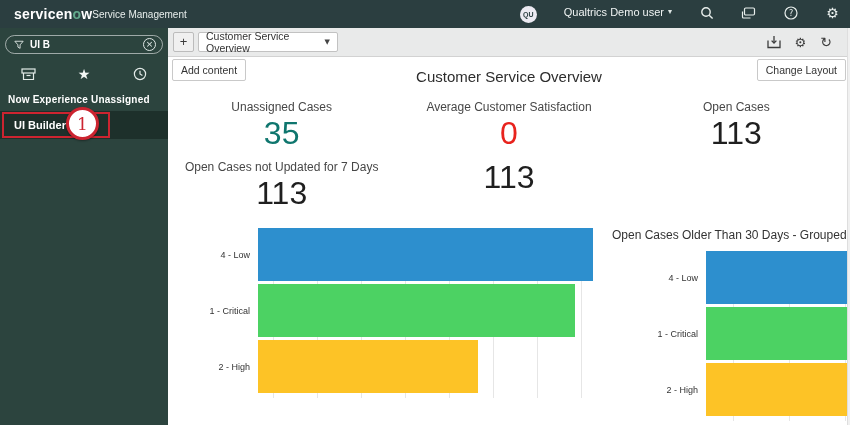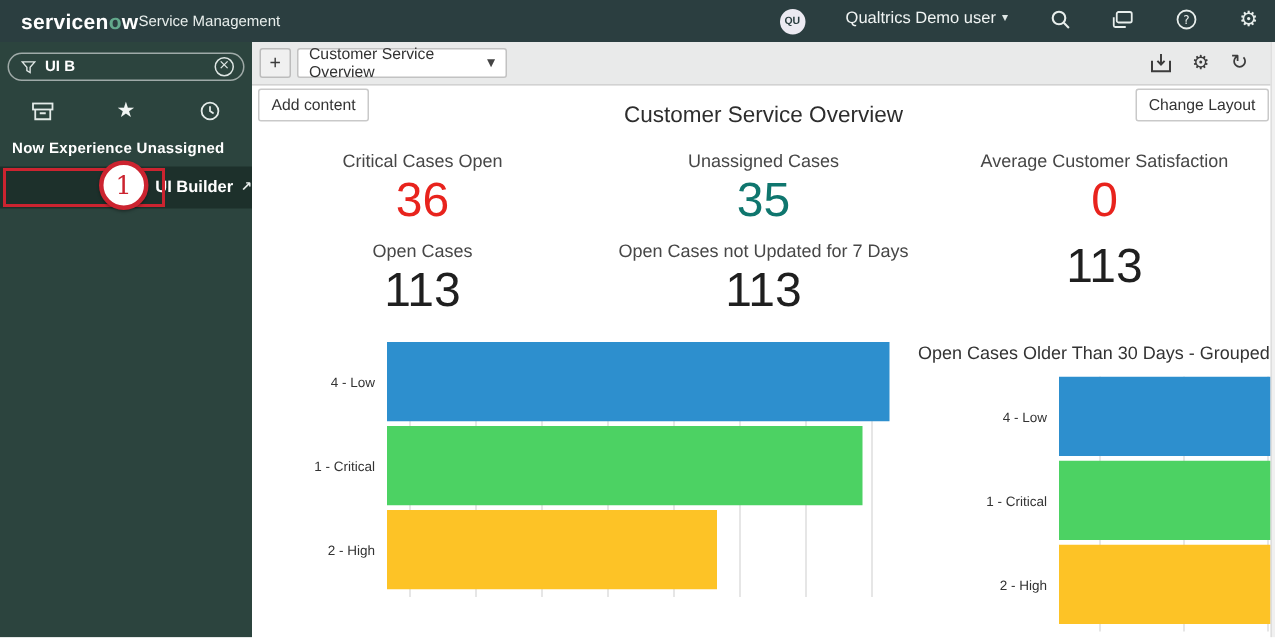--- a/index.html
+++ b/index.html
@@ -23,21 +23,21 @@
 
   
   #sidebar { position:absolute; left:0; top:28px; width:168px; height:397px; background:#2c443e; }
   .searchbox { position:absolute; left:5px; right:5px; top:7px; height:19px; border:1px solid rgba(255,255,255,.55); border-radius:10px; display:flex; align-items:center; padding:0 6px 0 8px; gap:6px; }
   .searchbox input { flex:1; background:transparent; border:none; outline:none; color:#fff; font-size:10px; font-weight:bold; font-family:"Liberation Sans", sans-serif; min-width:0; }
   .clear-btn { width:13px; height:13px; border:1px solid #dfe7e5; border-radius:50%; color:#dfe7e5; font-size:9px; line-height:11px; text-align:center; cursor:pointer; flex:0 0 auto; }
   .side-tabs { position:absolute; left:0; right:0; top:33px; height:26px; display:flex; align-items:center; }
   .side-tab { flex:1; display:flex; align-items:center; justify-content:center; color:#e3ebe8; cursor:pointer; }
   .star-glyph { font-size:14px; color:#f2f6f4; line-height:1; }
   .section-label { position:absolute; left:8px; top:66px; color:#fff; font-size:10px; font-weight:bold; letter-spacing:.2px; }
-  .nav-item { position:absolute; left:0; top:83px; width:168px; height:28px; background:#1d302b; color:#fff; font-size:11px; font-weight:bold; display:flex; align-items:center; padding-left:14px; gap:5px; cursor:pointer;justify-content:flex-end; }
+  .nav-item { position:absolute; left:0; top:83px; width:168px; height:28px; background:#1d302b; color:#fff; font-size:11px; font-weight:bold; display:flex; align-items:center; padding-left:14px; gap:5px; cursor:pointer; }
   .popout { font-size:9px; color:#e8eeec; font-family:"DejaVu Sans", sans-serif; }
   .annot-rect { position:absolute; left:2px; top:84px; width:108px; height:26px; border:2px solid #cc2430; z-index:3; }
   .annot-circle { position:absolute; left:66px; top:79px; width:33px; height:33px; background:#fff; border:3px solid #cc2430; border-radius:50%; z-index:4; display:flex; align-items:center; justify-content:center; font-family:"DejaVu Serif", serif; font-size:17px; color:#cc2430; box-shadow:0 1px 2px rgba(0,0,0,.35); }
 
   
   #main { position:absolute; left:168px; top:28px; width:682px; height:397px; background:#fff; }
   #tabstrip { position:absolute; left:0; top:0; right:0; height:29px; background:#e9eaea; border-bottom:1px solid #d2d2d2; display:flex; align-items:center; padding:0 8px 0 5px; }
   .plus-btn { width:21px; height:20px; border:1px solid #bcbcbc; border-radius:2px; background:#f0f0f0; color:#3a3a3a; font-size:13px; line-height:18px; text-align:center; cursor:pointer; }
   .tab-select { width:140px; height:20px; margin-left:4px; background:#fff; border:1px solid #c2c2c2; border-radius:2px; display:flex; align-items:center; padding:0 7px; font-size:10.5px; color:#333; cursor:pointer; }
   .tab-select .sel-caret { margin-left:auto; font-size:7px; color:#444; font-family:"DejaVu Sans", sans-serif; }
@@ -167,24 +167,20 @@
       </div>
     </div>
 
     <div class="btn" id="add-content">Add content</div>
     <div class="btn" id="change-layout">Change Layout</div>
 
     <div class="dash-title">Customer Service Overview</div>
 
     <div class="metrics">
       <div class="metric">
-        <div class="metric-label">Critical Cases Open</div>
-        <div class="metric-value" style="color: rgb(232, 35, 29);">36</div>
-      </div>
-      <div class="metric">
         <div class="metric-label">Unassigned Cases</div>
         <div class="metric-value" style="color: #0f766e;">35</div>
       </div>
       <div class="metric">
         <div class="metric-label">Average Customer Satisfaction</div>
         <div class="metric-value" style="color: rgb(232, 35, 29);">0</div>
       </div>
       <div class="metric">
         <div class="metric-label">Open Cases</div>
         <div class="metric-value" style="color: rgb(31, 31, 31);">113</div>

